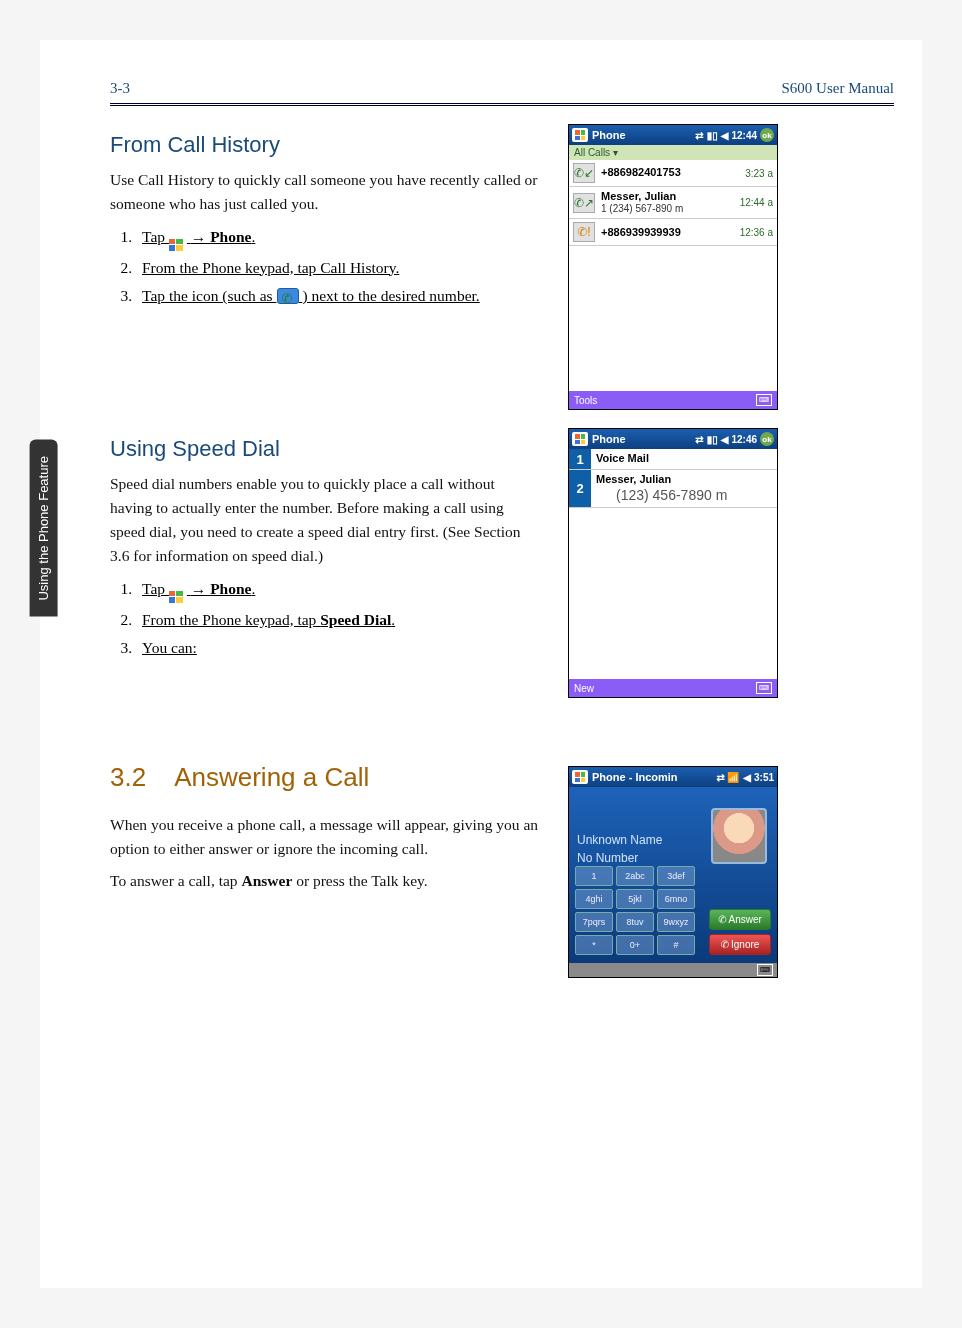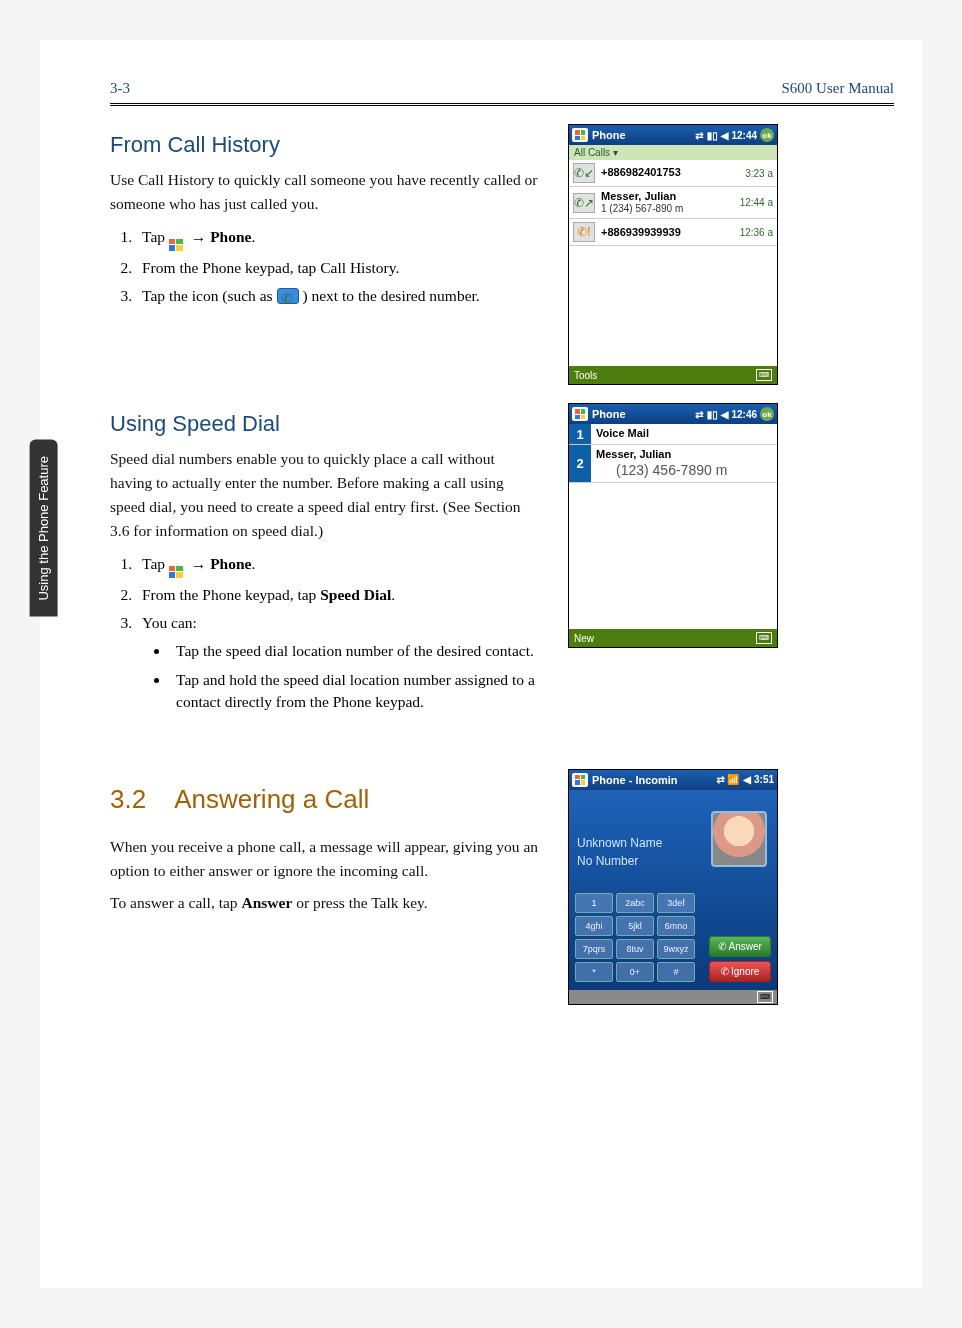--- a/index.html
+++ b/index.html
@@ -60,21 +60,21 @@
     gap: 28px;
     font-weight: 500;
   }
   .body-text {
     font-size: 15.5px;
     line-height: 1.55;
     color: #111;
     width: 430px;
   }
   .body-text p { margin-bottom: 8px; }
-  ol.steps { list-style: decimal; padding-left: 26px; margin-top: 6px; width: 430px; }
+  ol.steps { list-style: decimal; padding-left: 26px; margin-top: 6px; width: 430px; text-decoration: underline; }
   ol.steps li { font-size: 15.5px; line-height: 1.7; padding-left: 6px; margin-bottom: 2px; }
   ul.sub { list-style: disc; padding-left: 28px; margin-top: 4px; }
   ul.sub li { margin-bottom: 6px; line-height: 1.45; }
   .bold { font-weight: bold; }
   .row { display: flex; align-items: flex-start; gap: 28px; margin-bottom: 10px; }
   .left-col { flex: 0 0 430px; }
   .right-col { flex: 0 0 auto; }
 
   
   .phone-shot {
@@ -130,23 +130,24 @@
     display: flex; align-items: center; justify-content: center; font-size: 12px;
   }
   .call-icon.green { color: #2a7a2a; }
   .call-icon.orange { color: #d68000; }
   .call-info { flex: 1; line-height: 1.2; }
   .call-info .main { font-weight: bold; color: #000; }
   .call-info .sub { color: #333; font-size: 10px; }
   .call-time { color: #2a6a2a; font-size: 10px; }
   .phone-body-empty { height: 120px; }
   .phone-footer {
-    background: #4d7c0f; color: #fff; font-size: 10px;
+    background: #8b5cf6; color: #fff; font-size: 10px;
     padding: 3px 5px; display: flex; justify-content: space-between;
     align-items: center;
+    margin-top: 25px;
   }
   .kbd-icon {
     width: 16px; height: 12px; border: 1px solid #fff;
     display: inline-flex; align-items: center; justify-content: center;
     font-size: 7px;
   }
 
   
   .sd-row { display: flex; border-bottom: 1px solid #ccc; }
   .sd-num {
@@ -156,21 +157,21 @@
   }
   .sd-info { padding: 3px 5px; flex: 1; line-height: 1.25; }
   .sd-info .main { font-weight: bold; }
   .sd-info .sub { font-size: 14px; color: #555; margin-left: 20px; }
 
   
   .incoming-body {
     background: linear-gradient(#1e62b8, #0a3a7a);
     padding: 10px 8px 4px;
     color: #fff;
-    height: 200px;
+    height: 176px;
     position: relative;
   }
   .caller-block { display: flex; gap: 8px; align-items: center; margin-bottom: 14px; padding-top:8px;}
   .caller-text { font-size: 12px; line-height: 1.5; margin-top:26px; color:#cfe3ff; }
   .avatar {
     width: 56px; height: 56px; border: 2px solid #9bd; border-radius: 4px;
     background: radial-gradient(circle at 50% 35%, #f9d9b8 35%, #d98 36% 60%, #888 61%);
     margin-left:auto; margin-right:2px;
   }
   .keypad { display: grid; grid-template-columns: repeat(3, 1fr); gap: 3px; width: 120px; }
@@ -319,24 +320,20 @@
                 </span>
             </span>
             <span> → </span>
             <span class="bold">Phone</span><span>.</span>
           </li>
           <li>
             <span>From the Phone keypad, tap </span><span class="bold">Speed Dial</span><span>.</span>
           </li>
           <li>
             <span>You can:</span>
-            <ul class="sub">
-              <li>Tap the speed dial location number of the desired contact.</li>
-              <li>Tap and hold the speed dial location number assigned to a contact directly from the Phone keypad.</li>
-            </ul>
           </li>
         </ol>
       </div>
       <div class="right-col">
         <div class="phone-shot">
           <div class="phone-titlebar">
             <span class="win-flag">
                 <span class="win-flag-inner">
                   <span class="wf-r"></span>
                   <span class="wf-g"></span>
@@ -384,21 +381,21 @@
           <span>Answering a Call</span>
         </div>
         <div class="body-text">
           <p>When you receive a phone call, a message will appear, giving you an option to either answer or ignore the incoming call.</p>
           <p>
             <span>To answer a call, tap </span><span class="bold">Answer</span><span> or press the Talk key.</span>
           </p>
         </div>
       </div>
       <div class="right-col">
-        <div class="phone-shot" style="margin-top:21px">
+        <div class="phone-shot" style="margin-top:40px">
           <div class="phone-titlebar">
             <span class="win-flag">
                 <span class="win-flag-inner">
                   <span class="wf-r"></span>
                   <span class="wf-g"></span>
                   <span class="wf-b"></span>
                   <span class="wf-y"></span>
                 </span>
               </span>
             <span>Phone - Incomin</span>

